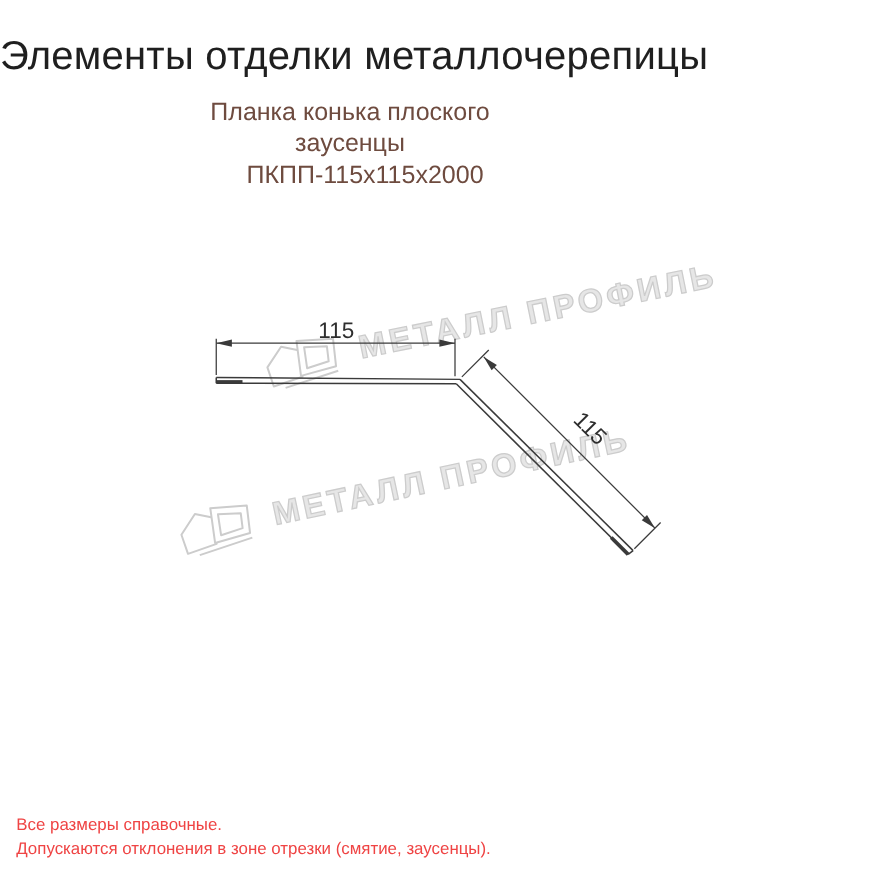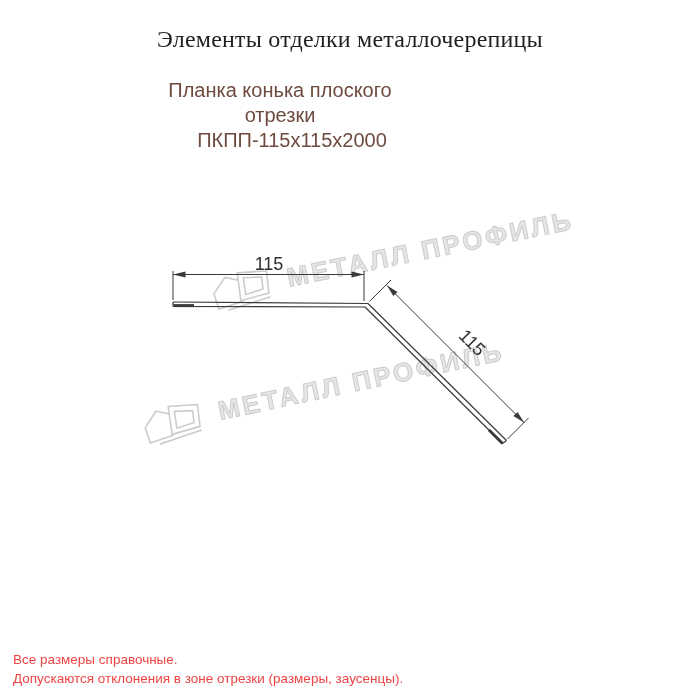--- a/index.html
+++ b/index.html
@@ -5,25 +5,24 @@
   html, body { margin: 0; padding: 0; }
   body {
     width: 700px; height: 700px;
     background: #ffffff;
     font-family: "Liberation Sans", sans-serif;
     position: relative;
     overflow: hidden;
   }
   .page-title {
     position: absolute; top: 26px; left: 0; width: 700px;
-    text-align: center;
-    font-size: 24px; font-weight: 400;
+    text-align: left;
+    font-size: 32px; font-weight: 400;
     color: #1f1f1f;
     letter-spacing: 0.2px;
-    font-family: Liberation Serif, serif;
   }
   .product-name {
     position: absolute; top: 78px; left: 0; width: 560px;
     text-align: center;
     font-size: 20px; line-height: 25px; font-weight: 400;
     color: #6e4b3f;
   }
   .product-sku {
     position: absolute; top: 129px; left: 0; width: 584px;
     text-align: center;
@@ -62,21 +61,21 @@
     color: #ef4444;
   }
 </style>
 </head>
 <body>
 
 <div class="page-title">Элементы отделки металлочерепицы</div>
 
 <div class="product-name">
   <div>Планка конька плоского</div>
-  <div>отрезки</div>
+  <div>заусенцы</div>
 </div>
 
 <div class="product-sku">ПКПП-115х115х2000</div>
 
 <div class="watermark wm-upper">
   <svg width="70" height="48" viewBox="0 0 70 48">
     <g fill="#ffffff" stroke="#cccccc" stroke-width="1.6" stroke-linejoin="round">
       <path d="M3,25 L17,11 L31,17 L29,38 L5,41 Z"></path>
       <path d="M30,9 L59,13 L57,35 L28,37 Z"></path>
       <path d="M35,15 L53,18 L52,30 L34,32 Z" fill="none"></path>
@@ -137,14 +136,14 @@
     <g fill="#3a3a3a" stroke="none">
       <polygon points="387,285.5 393.3,296.1 397.5,291.9"></polygon>
       <polygon points="524,422.5 513.4,416.1 517.6,411.9"></polygon>
     </g>
     <text class="dim-label" x="468" y="347" text-anchor="middle" transform="rotate(45 468 347)">115</text>
   </g>
 </svg>
 
 <div class="footnotes">
   <div>Все размеры справочные.</div>
-  <div>Допускаются отклонения в зоне отрезки (размеры, заусенцы).</div>
+  <div>Допускаются отклонения в зоне отрезки (смятие, заусенцы).</div>
 </div>
 
 </body></html>

